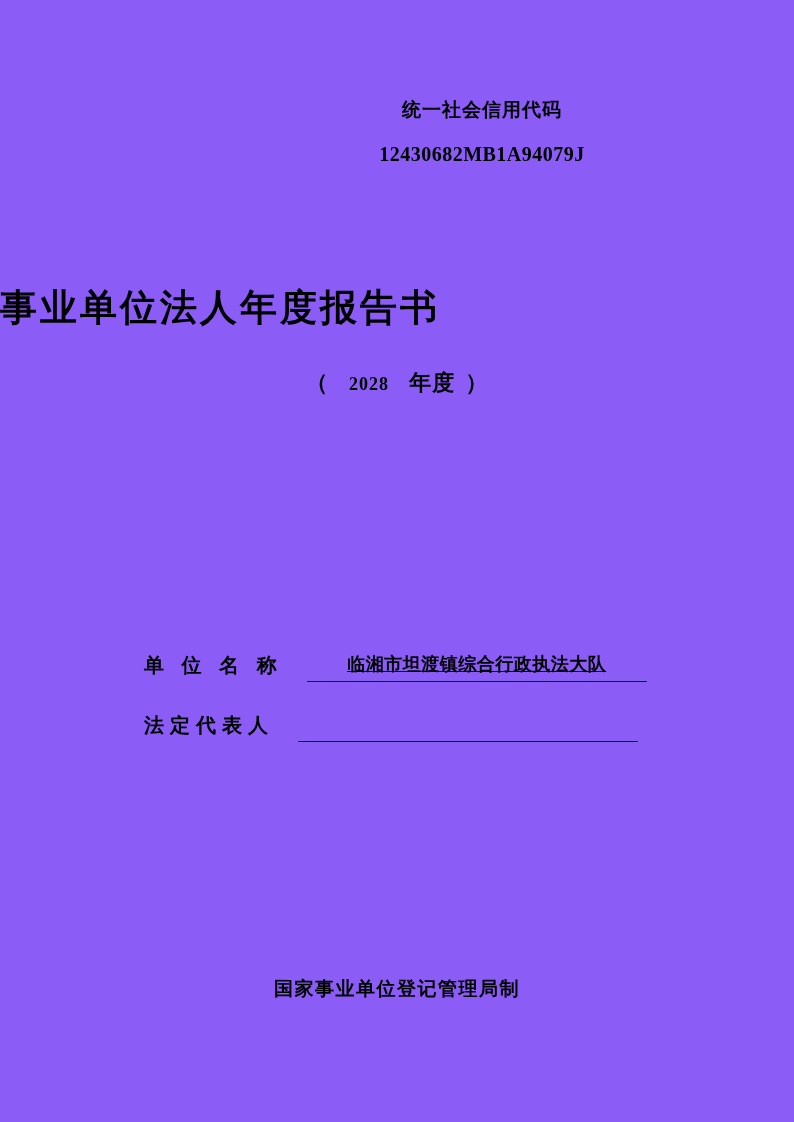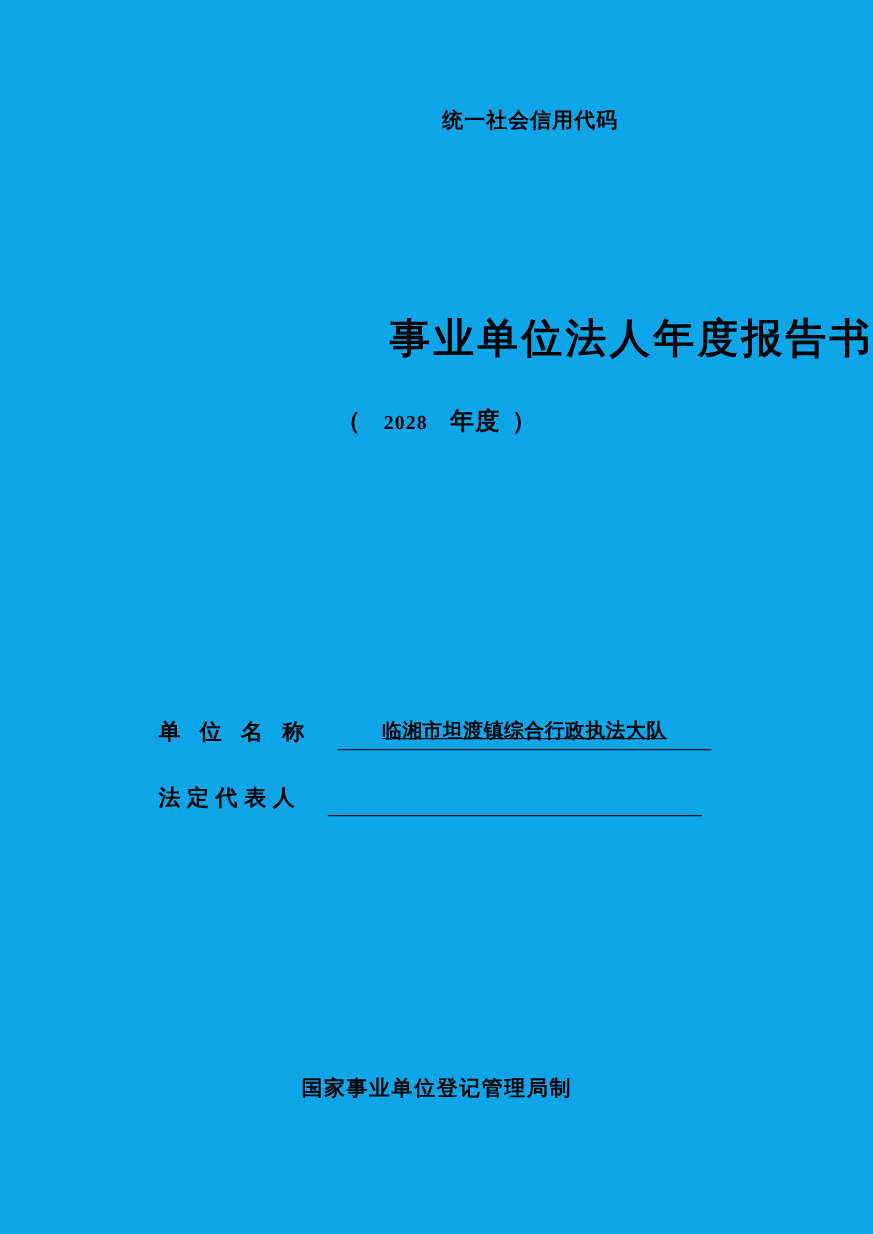--- a/index.html
+++ b/index.html
@@ -4,21 +4,21 @@
 <style>
   html, body {
     margin: 0;
     padding: 0;
     background: #ffffff;
   }
   .page {
     position: relative;
     width: 794px;
     height: 1122px;
-    background: #0ea5e9;
+    background: #8b5cf6;
     font-family: "Liberation Serif", "DejaVu Serif", serif;
     color: #000000;
     overflow: hidden;
   }
 
   
   .header-block {
     position: absolute;
     top: 96px;
     left: 0;
@@ -39,21 +39,21 @@
     font-weight: bold;
     letter-spacing: 0.5px;
   }
 
   
   .doc-title {
     position: absolute;
     top: 283px;
     left: 0;
     width: 100%;
-    text-align: right;
+    text-align: left;
     font-family: "Liberation Sans", "DejaVu Sans", sans-serif;
     font-size: 37px;
     font-weight: bold;
     letter-spacing: 3px;
   }
   .year-line {
     position: absolute;
     top: 368px;
     left: 0;
     width: 100%;
@@ -121,20 +121,21 @@
     letter-spacing: 1.5px;
   }
 </style>
 </head>
 <body>
 
 <div class="page">
 
   <div class="header-block">
     <div class="credit-label">统一社会信用代码</div>
+    <div class="credit-code">12430682MB1A94079J</div>
   </div>
 
   <div class="doc-title">事业单位法人年度报告书</div>
 
   <div class="year-line">
     <span class="paren">（</span>
     <span class="year-value">2028</span>
     <span class="year-unit">年度</span>
     <span class="paren">）</span>
   </div>

